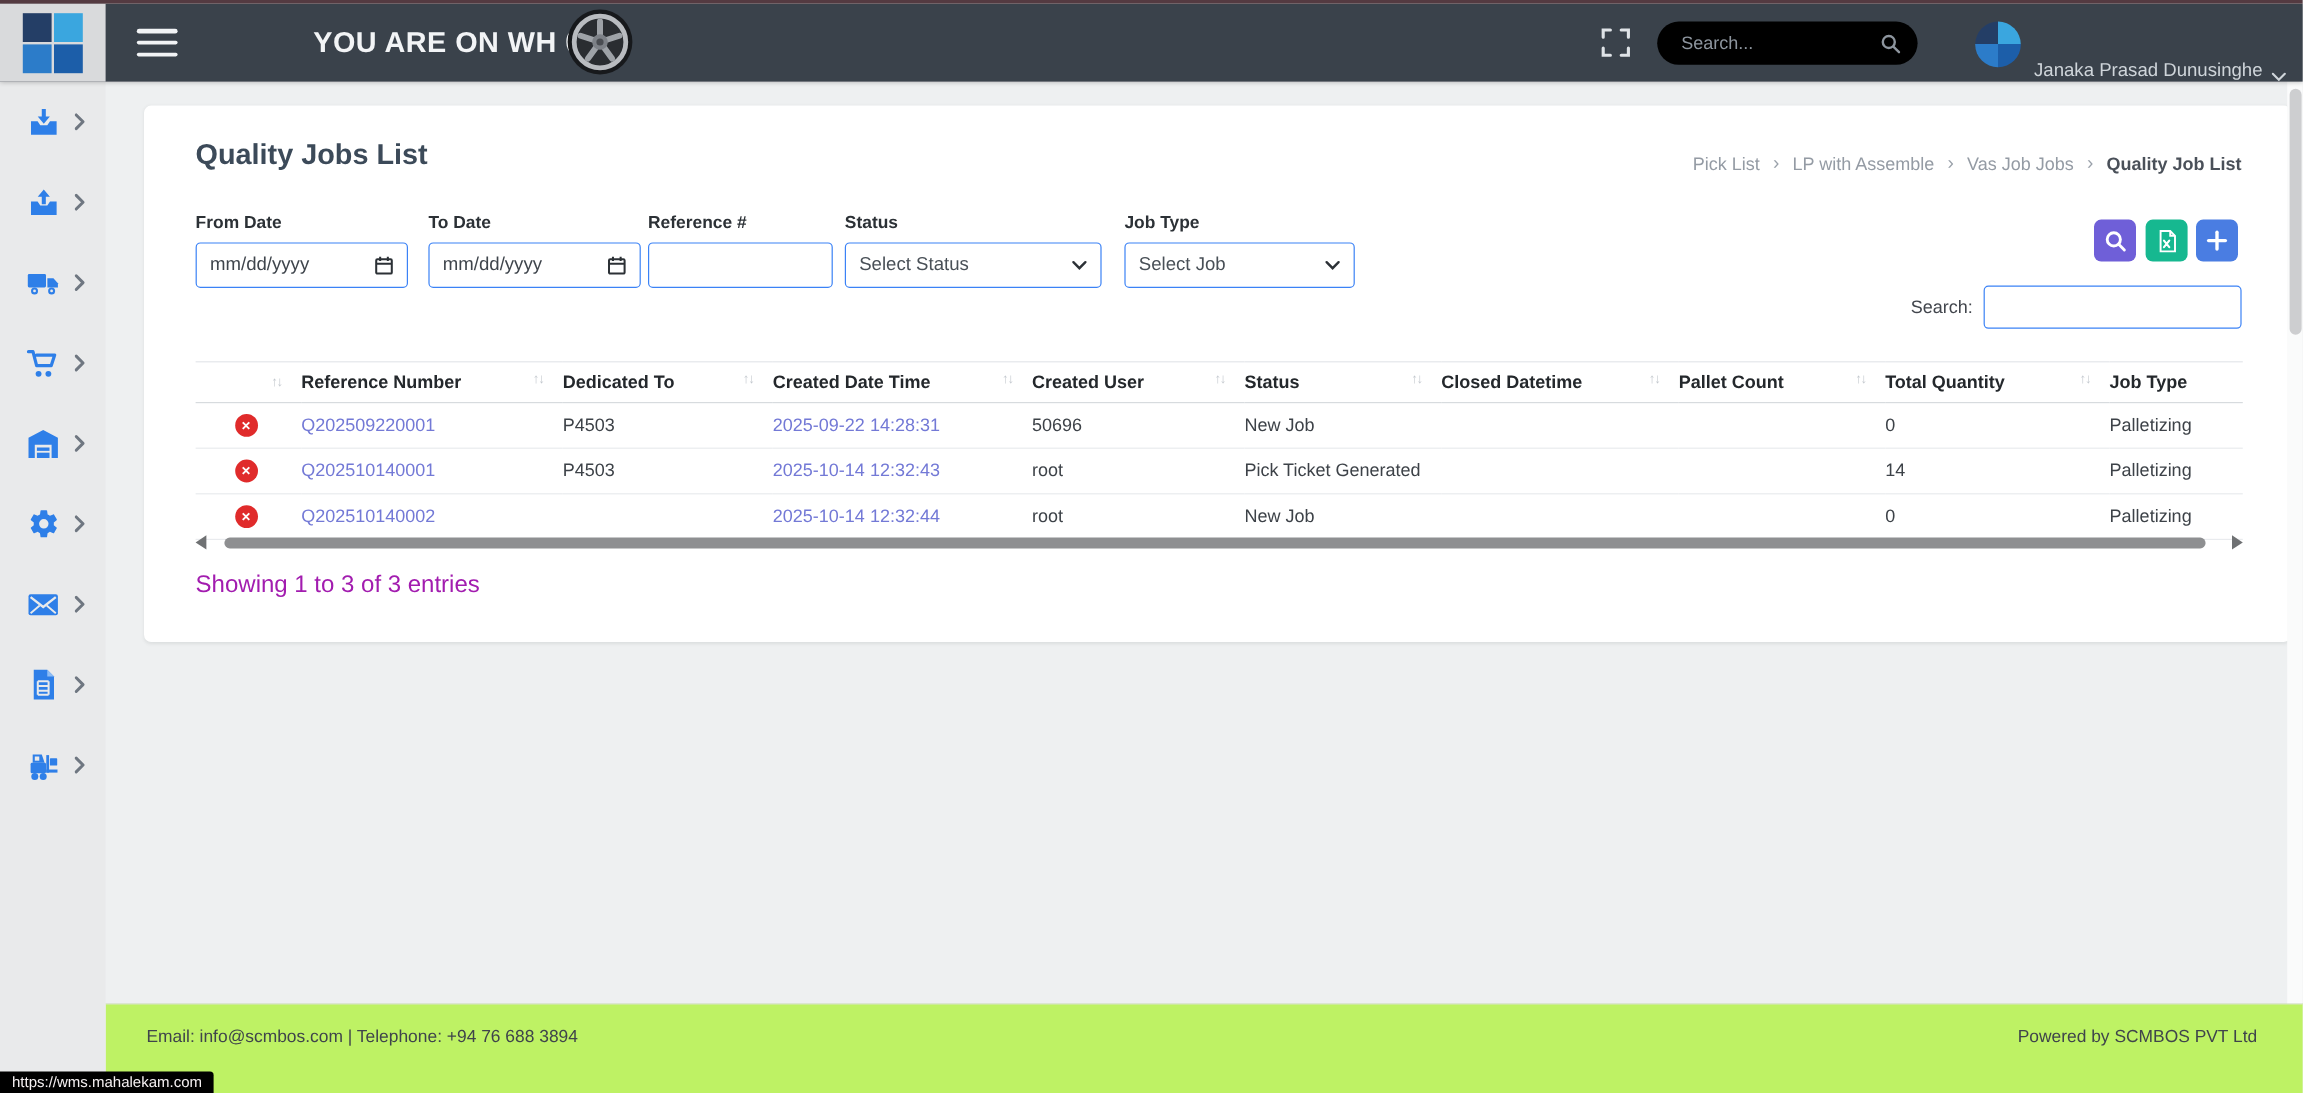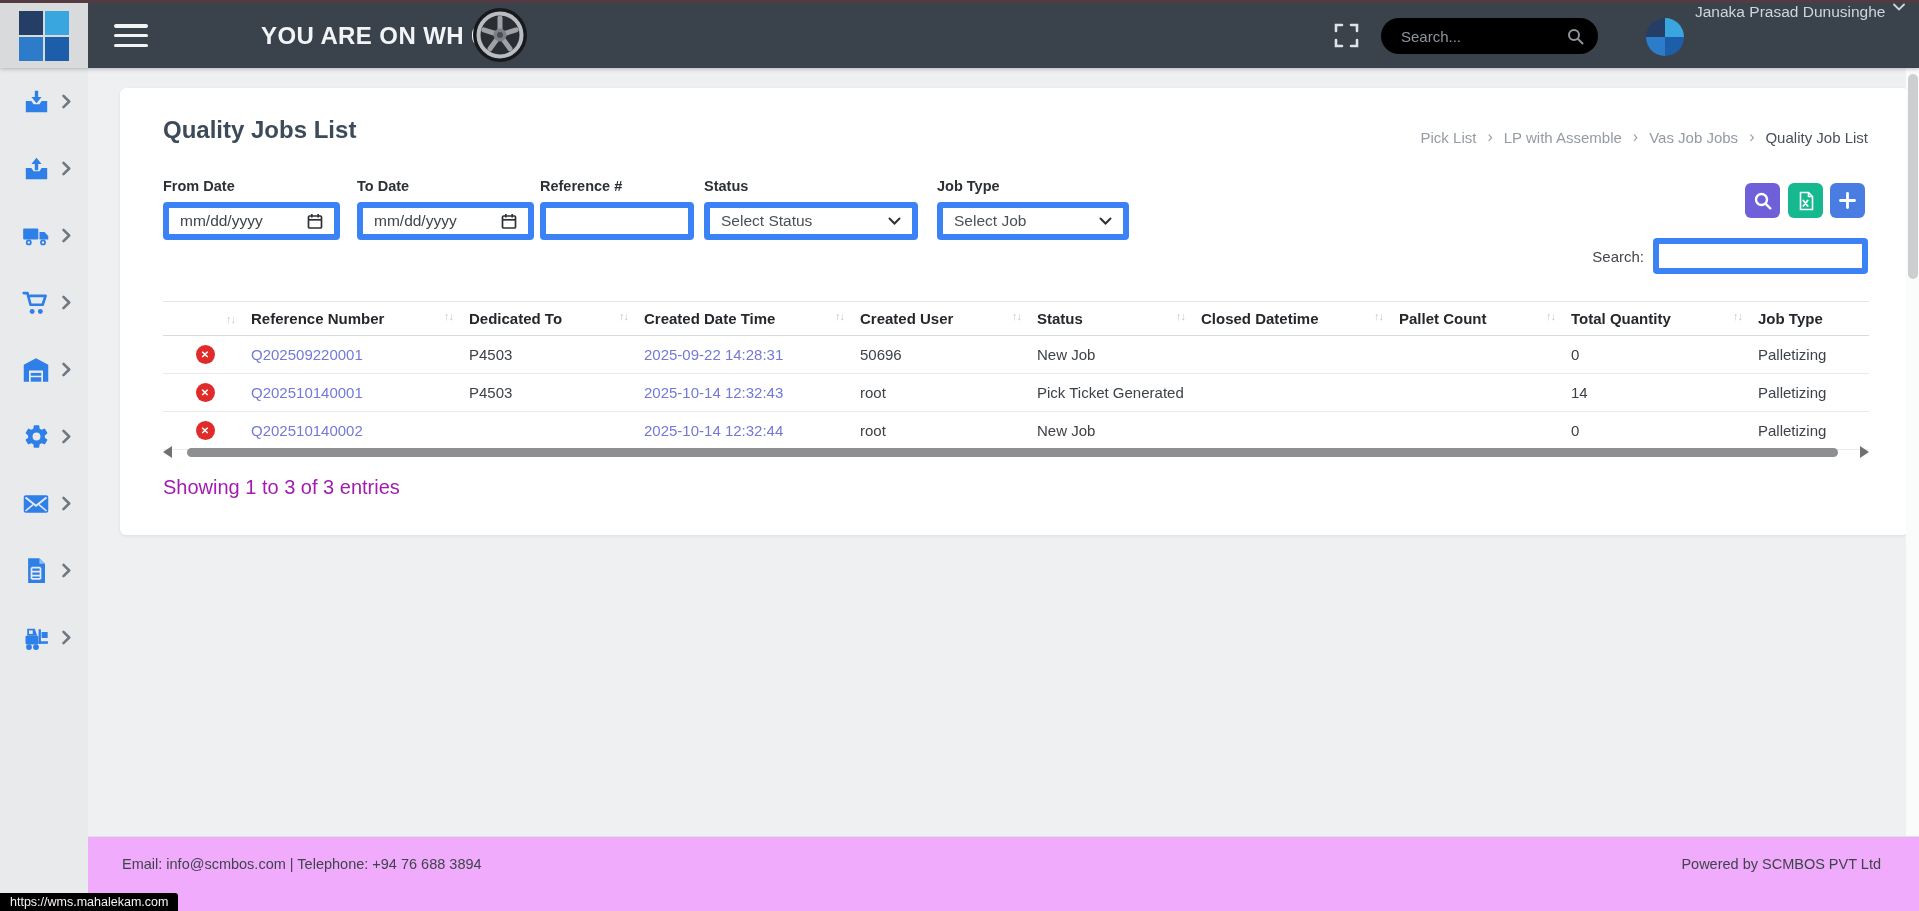--- a/index.html
+++ b/index.html
@@ -21,43 +21,43 @@
           color:#f2f4f6;font-size:24px;font-weight:700;letter-spacing:.4px}
   .wheel{position:absolute;left:472px;top:4px;width:56px;height:56px}
   .fullscreen-btn{position:absolute;left:1333px;top:19px;width:27px;height:27px;cursor:pointer}
   .topbar-search{position:absolute;left:1381px;top:15px;width:217px;height:36px;background:#000000;
                  border-radius:18px;display:flex;align-items:center;padding:0 14px 0 18px;box-sizing:border-box}
   .topbar-search input{flex:1;background:transparent;border:none;outline:none;color:#c7cdd3;
                  font-size:15px;font-family:inherit;min-width:0}
   .topbar-search input::placeholder{color:#8d959e}
   .avatar{position:absolute;left:1646px;top:15px;width:38px;height:38px;border-radius:50%;cursor:pointer;
           background:conic-gradient(#3aa6df 0 25%, #1c5ea9 0 50%, #2c7cc9 0 75%, #243e66 0 100%)}
-  .user-box{position:absolute;left:1695px;top:0;height:65px;display:flex;align-items:flex-start;gap:8px;
+  .user-box{position:absolute;left:1695px;top:0;height:65px;display:flex;align-items:flex-end;gap:8px;
             color:#cfd5da;font-size:15.5px;cursor:pointer}
 
   
   .sidebar{position:absolute;left:0;top:68px;bottom:0;width:88px;background:#e9eaeb;z-index:10}
   .side-item{height:67px;display:flex;align-items:center;padding-left:21px;cursor:pointer;box-sizing:border-box}
   .side-item .ico{width:30px;height:30px;display:flex;align-items:center;justify-content:center}
   .side-item .chev{margin-left:11px;display:flex;align-items:center}
 
   
   .card{position:absolute;left:120px;top:88px;width:1789px;height:447px;background:#ffffff;
         border-radius:6px;box-shadow:0 1px 3px rgba(60,65,70,.10);z-index:5}
   .card-title{position:absolute;left:43px;top:28px;font-size:24px;font-weight:600;color:#3c4a59}
   .breadcrumb{position:absolute;right:41px;top:40px;display:flex;align-items:flex-end;gap:11px;
               font-size:15px;color:#949ba4}
   .breadcrumb a{color:#949ba4;text-decoration:none;cursor:pointer}
   .breadcrumb .sep::before{content:"›";color:#9aa1aa;font-size:16px}
-  .breadcrumb .current{color:#4a5059;font-weight:400}
+  .breadcrumb .current{color:#4a5059;font-weight:700}
 
   
   .filter{position:absolute;top:90px}
   .filter label{display:block;font-size:14.5px;font-weight:700;color:#2c3136;margin-bottom:8px}
-  .control{height:38px;border:6px solid #3b82f6;border-radius:4px;background:#fff;box-sizing:border-box;
+  .control{height:38px;border:1px solid #3b82f6;border-radius:4px;background:#fff;box-sizing:border-box;
            display:flex;align-items:center;justify-content:space-between;padding:0 11px;
            font-size:15.5px;color:#495057;cursor:pointer}
   input.control{cursor:text;font-family:inherit;outline:none;width:100%}
   .f-from{left:43px;width:177px}.f-to{left:237px;width:177px}.f-ref{left:420px;width:154px}
   .f-status{left:584px;width:214px}.f-job{left:817px;width:192px}
   .date-txt{color:#3f454c}
 
   
   .abtn{position:absolute;top:95px;width:35px;height:35px;border:none;border-radius:6px;cursor:pointer;
         display:flex;align-items:center;justify-content:center;padding:0}
@@ -86,21 +86,21 @@
   
   .hscroll{position:absolute;left:43px;top:357px;width:1706px;height:14px;display:flex;align-items:center}
   .hs-arrow{width:0;height:0;cursor:pointer}
   .hs-arrow.left{border-top:6px solid transparent;border-bottom:6px solid transparent;border-right:9px solid #6f7173}
   .hs-arrow.right{border-top:6px solid transparent;border-bottom:6px solid transparent;border-left:9px solid #6f7173}
   .hs-thumb{flex:1;height:9px;background:#8e8f91;border-radius:4.5px;margin:0 22px 0 15px;cursor:grab}
 
   .summary{position:absolute;left:43px;top:388px;font-size:20px;color:#a21caf}
 
   
-  .footer{position:absolute;left:88px;right:0;top:836px;height:75px;background:#f0abfc;box-sizing:border-box;
+  .footer{position:absolute;left:88px;right:0;top:836px;height:75px;background:#bef264;box-sizing:border-box;
           border-top:1px solid #e0e1e3;display:flex;justify-content:space-between;align-items:flex-start;
           padding:19px 38px 0 34px;font-size:14.5px;color:#3f444b;z-index:6}
 
   
   .url-tip{position:absolute;left:0;bottom:0;height:18px;background:#000000;color:#f6f1f3;z-index:50;
            display:flex;align-items:center;padding:0 10px;font-size:12.5px;border-top-right-radius:3px}
 
   
   .vscroll{position:absolute;right:0;top:68px;bottom:75px;width:13px;background:#fafbfb;z-index:20}
   .vthumb{position:absolute;right:1.5px;top:6px;width:10px;height:205px;background:#cdced0;border-radius:5px;cursor:grab}

